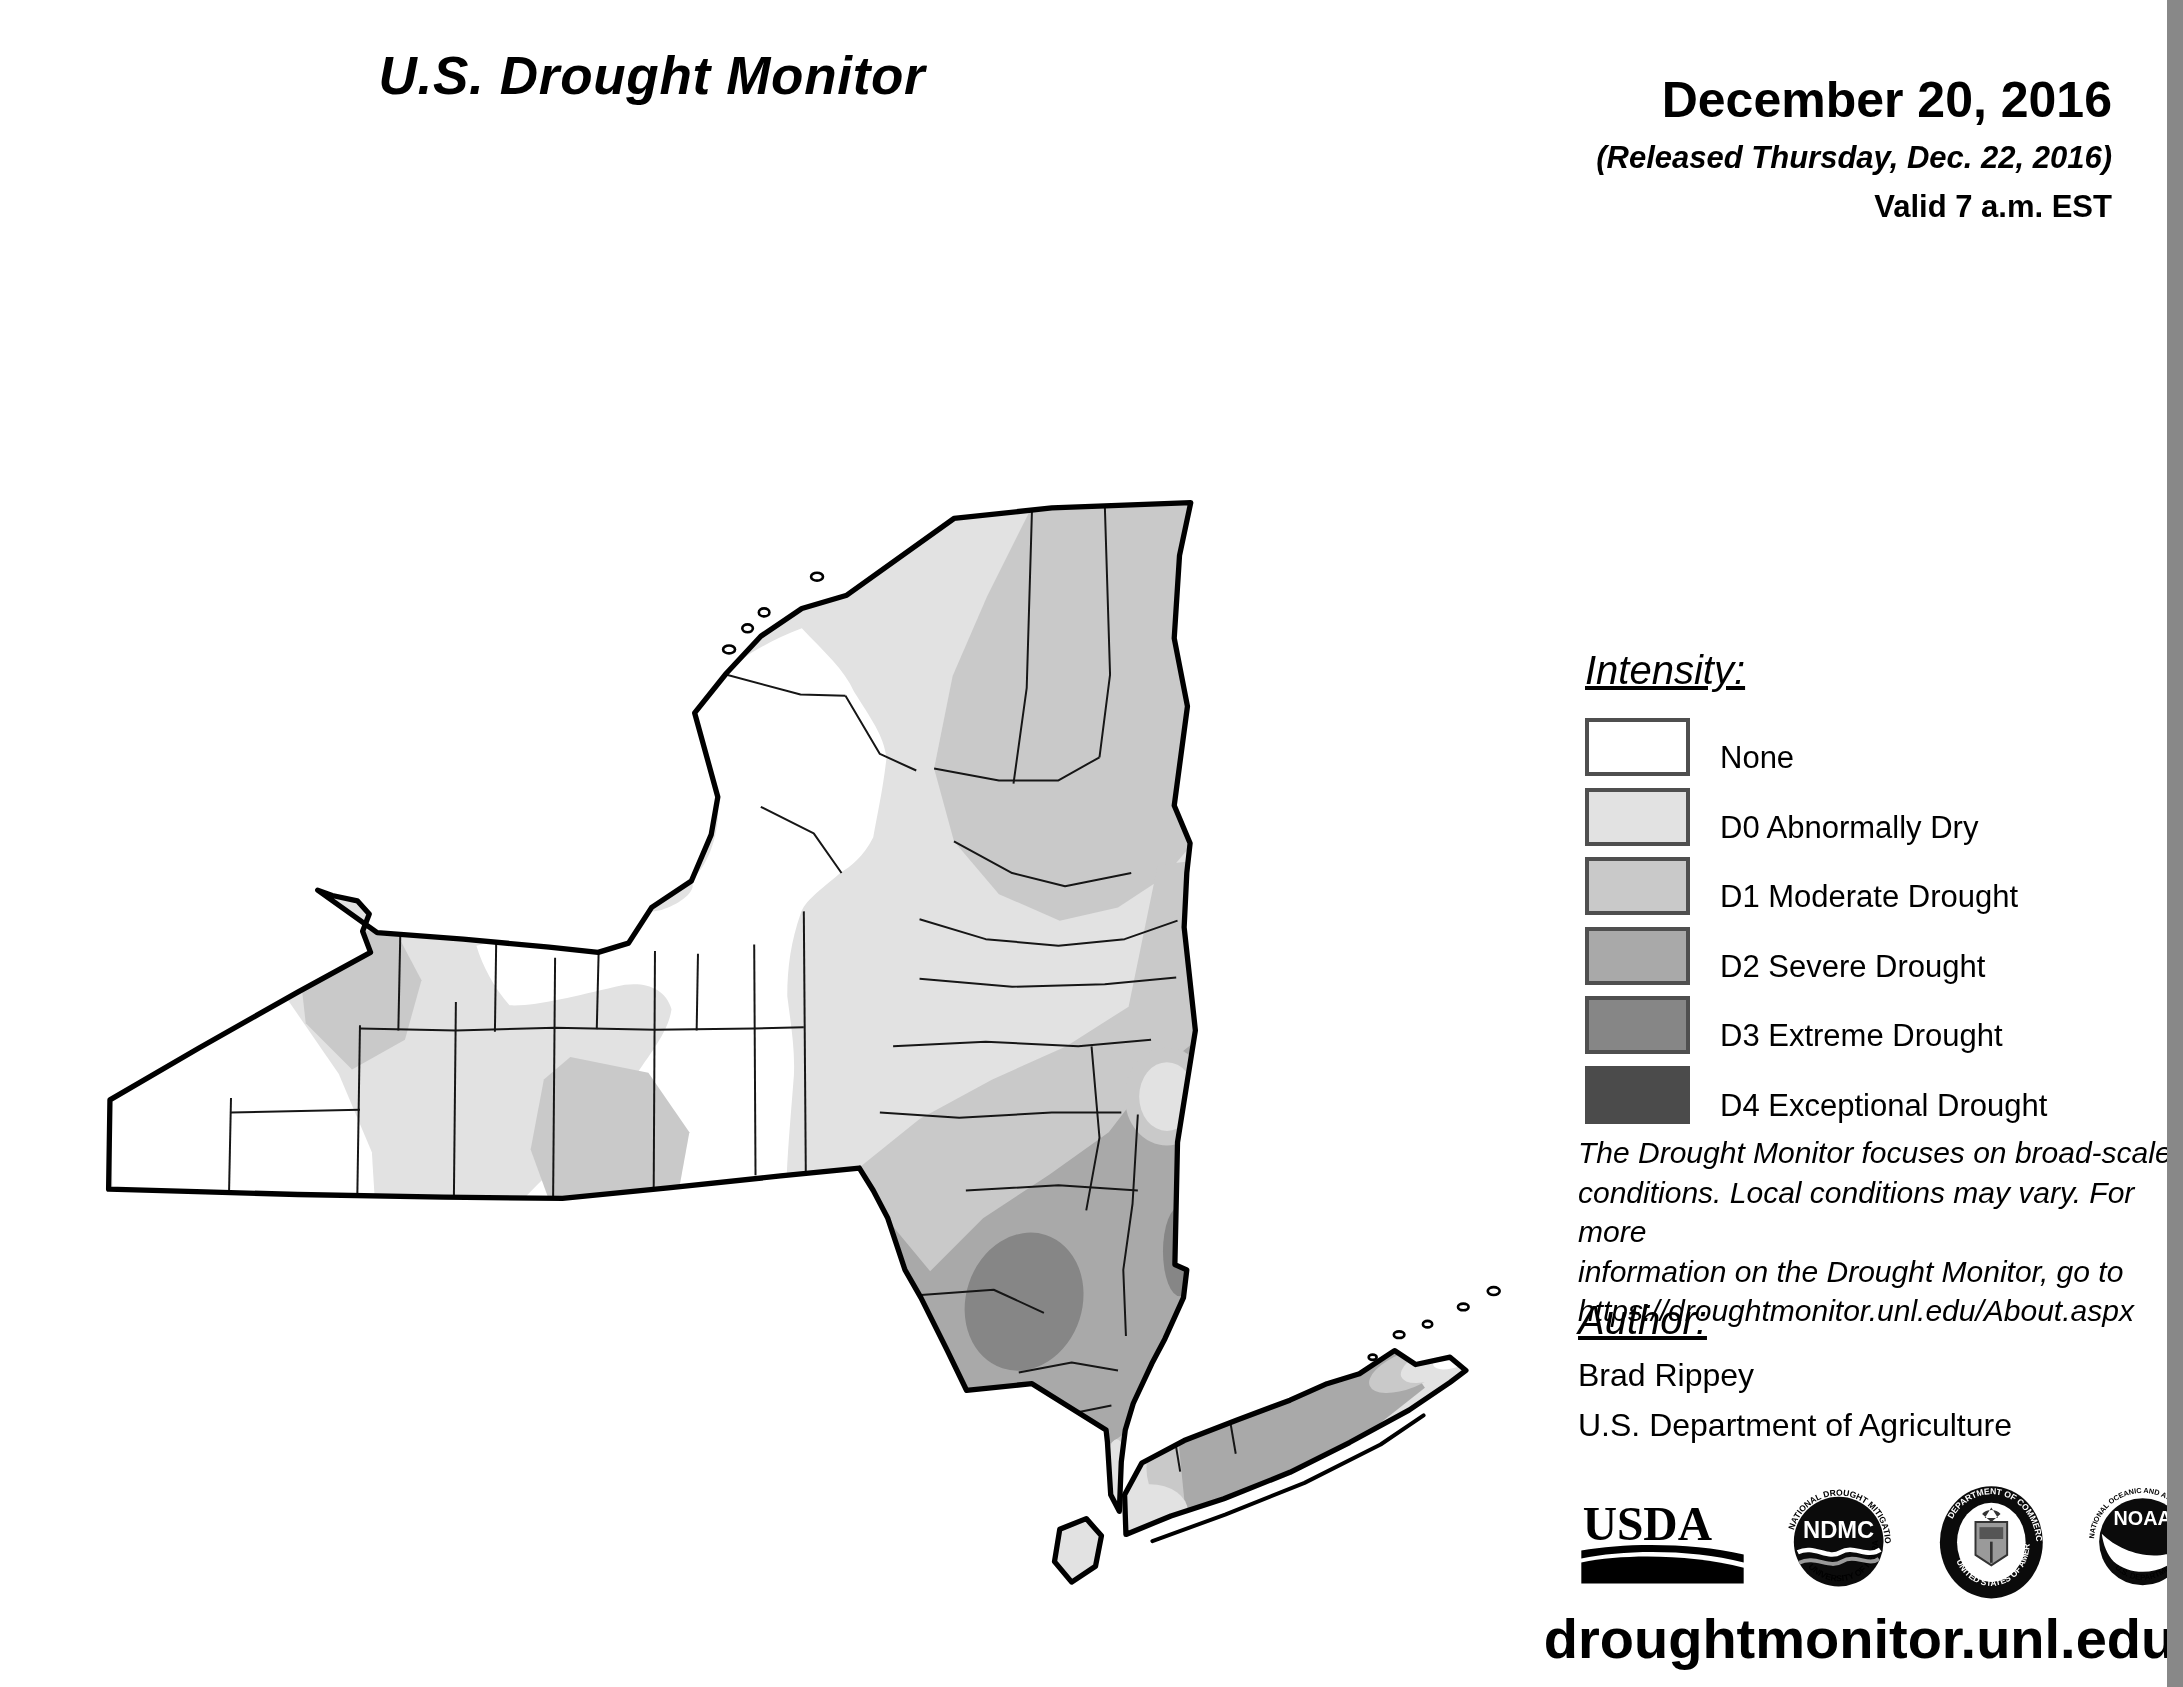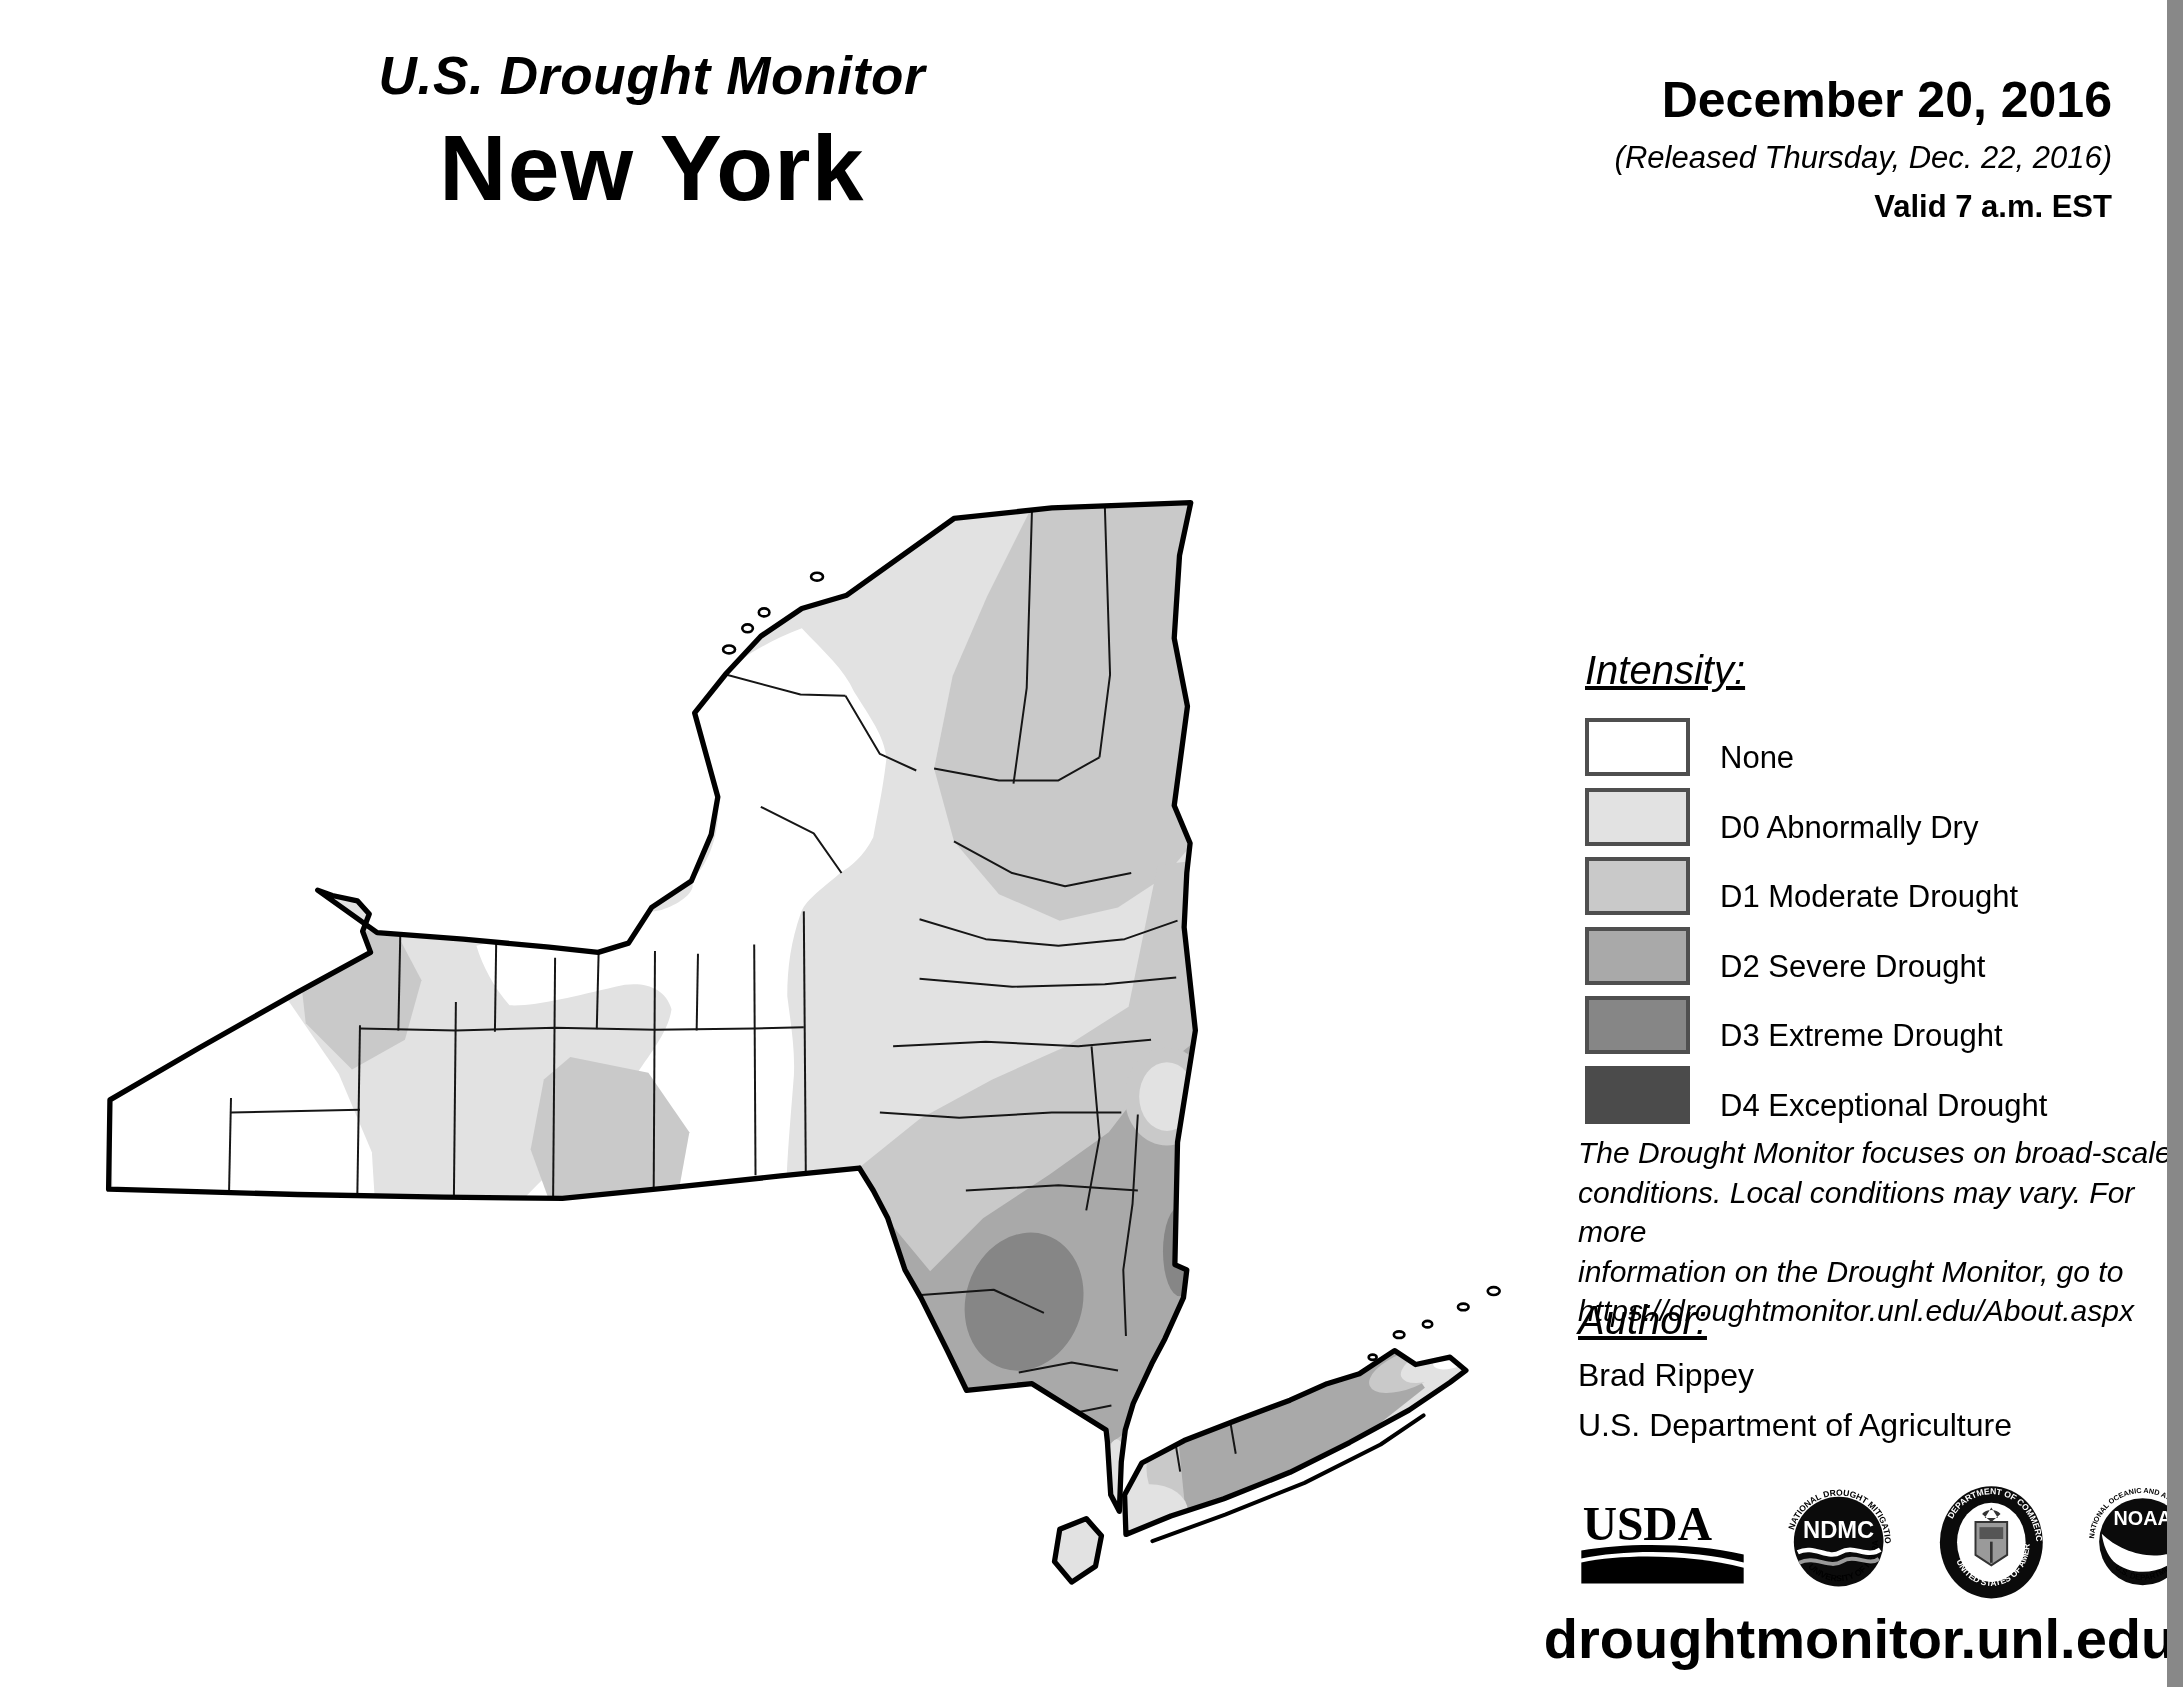--- a/index.html
+++ b/index.html
@@ -5,21 +5,21 @@
   html,body{margin:0;padding:0;background:#888;}
   .page{position:relative;width:2167px;height:1687px;background:#ffffff;
         font-family:"Liberation Sans",sans-serif;color:#000;overflow:hidden;}
 
   
   .title-block{position:absolute;left:255px;top:45px;width:794px;text-align:center;}
   .title-line1{font-size:53px;font-weight:bold;font-style:italic;letter-spacing:0.7px;}
   .title-line2{font-size:93px;font-weight:bold;letter-spacing:1.3px;margin-top:9.3px;}
   .date-block{position:absolute;left:1450px;top:71px;width:662px;text-align:right;}
   .date-main{font-size:50px;font-weight:bold;}
-  .date-released{font-size:31px;font-weight:normal;font-style:italic;margin-top:10.6px;}
+  .date-released{font-size:31px;font-weight:bold;font-style:italic;margin-top:10.6px;}
   .date-valid{font-size:31px;font-weight:bold;margin-top:13.2px;}
 
   
   .legend{position:absolute;left:1585px;top:648px;}
   .legend-title{display:inline-block;font-size:40px;font-style:italic;
                 text-decoration:underline;margin-bottom:24px;}
   .legend-row{display:flex;align-items:flex-end;height:59px;margin-bottom:10.6px;}
   .swatch{width:105px;height:58px;border:4px solid #4f4f4f;box-sizing:border-box;
           margin-right:30px;flex:0 0 auto;}
   .sw-none{background:var(--none);}
@@ -50,21 +50,20 @@
   .county{stroke:#161616;stroke-width:3;fill:none;stroke-linejoin:round;}
   .stateline{stroke:#000;stroke-width:8;fill:none;stroke-linejoin:round;stroke-linecap:round;}
 </style>
 </head>
 <body>
 
 <div class="page">
 
   <div class="title-block">
     <div class="title-line1">U.S. Drought Monitor</div>
-    <div class="title-line2">New York</div>
   </div>
   <div class="date-block">
     <div class="date-main">December 20, 2016</div>
     <div class="date-released">(Released Thursday, Dec. 22, 2016)</div>
     <div class="date-valid">Valid 7 a.m. EST</div>
   </div>
 
   <div class="map-wrap">
     <svg width="1403" height="1184" viewBox="0 0 2120 1790">
       <defs>

